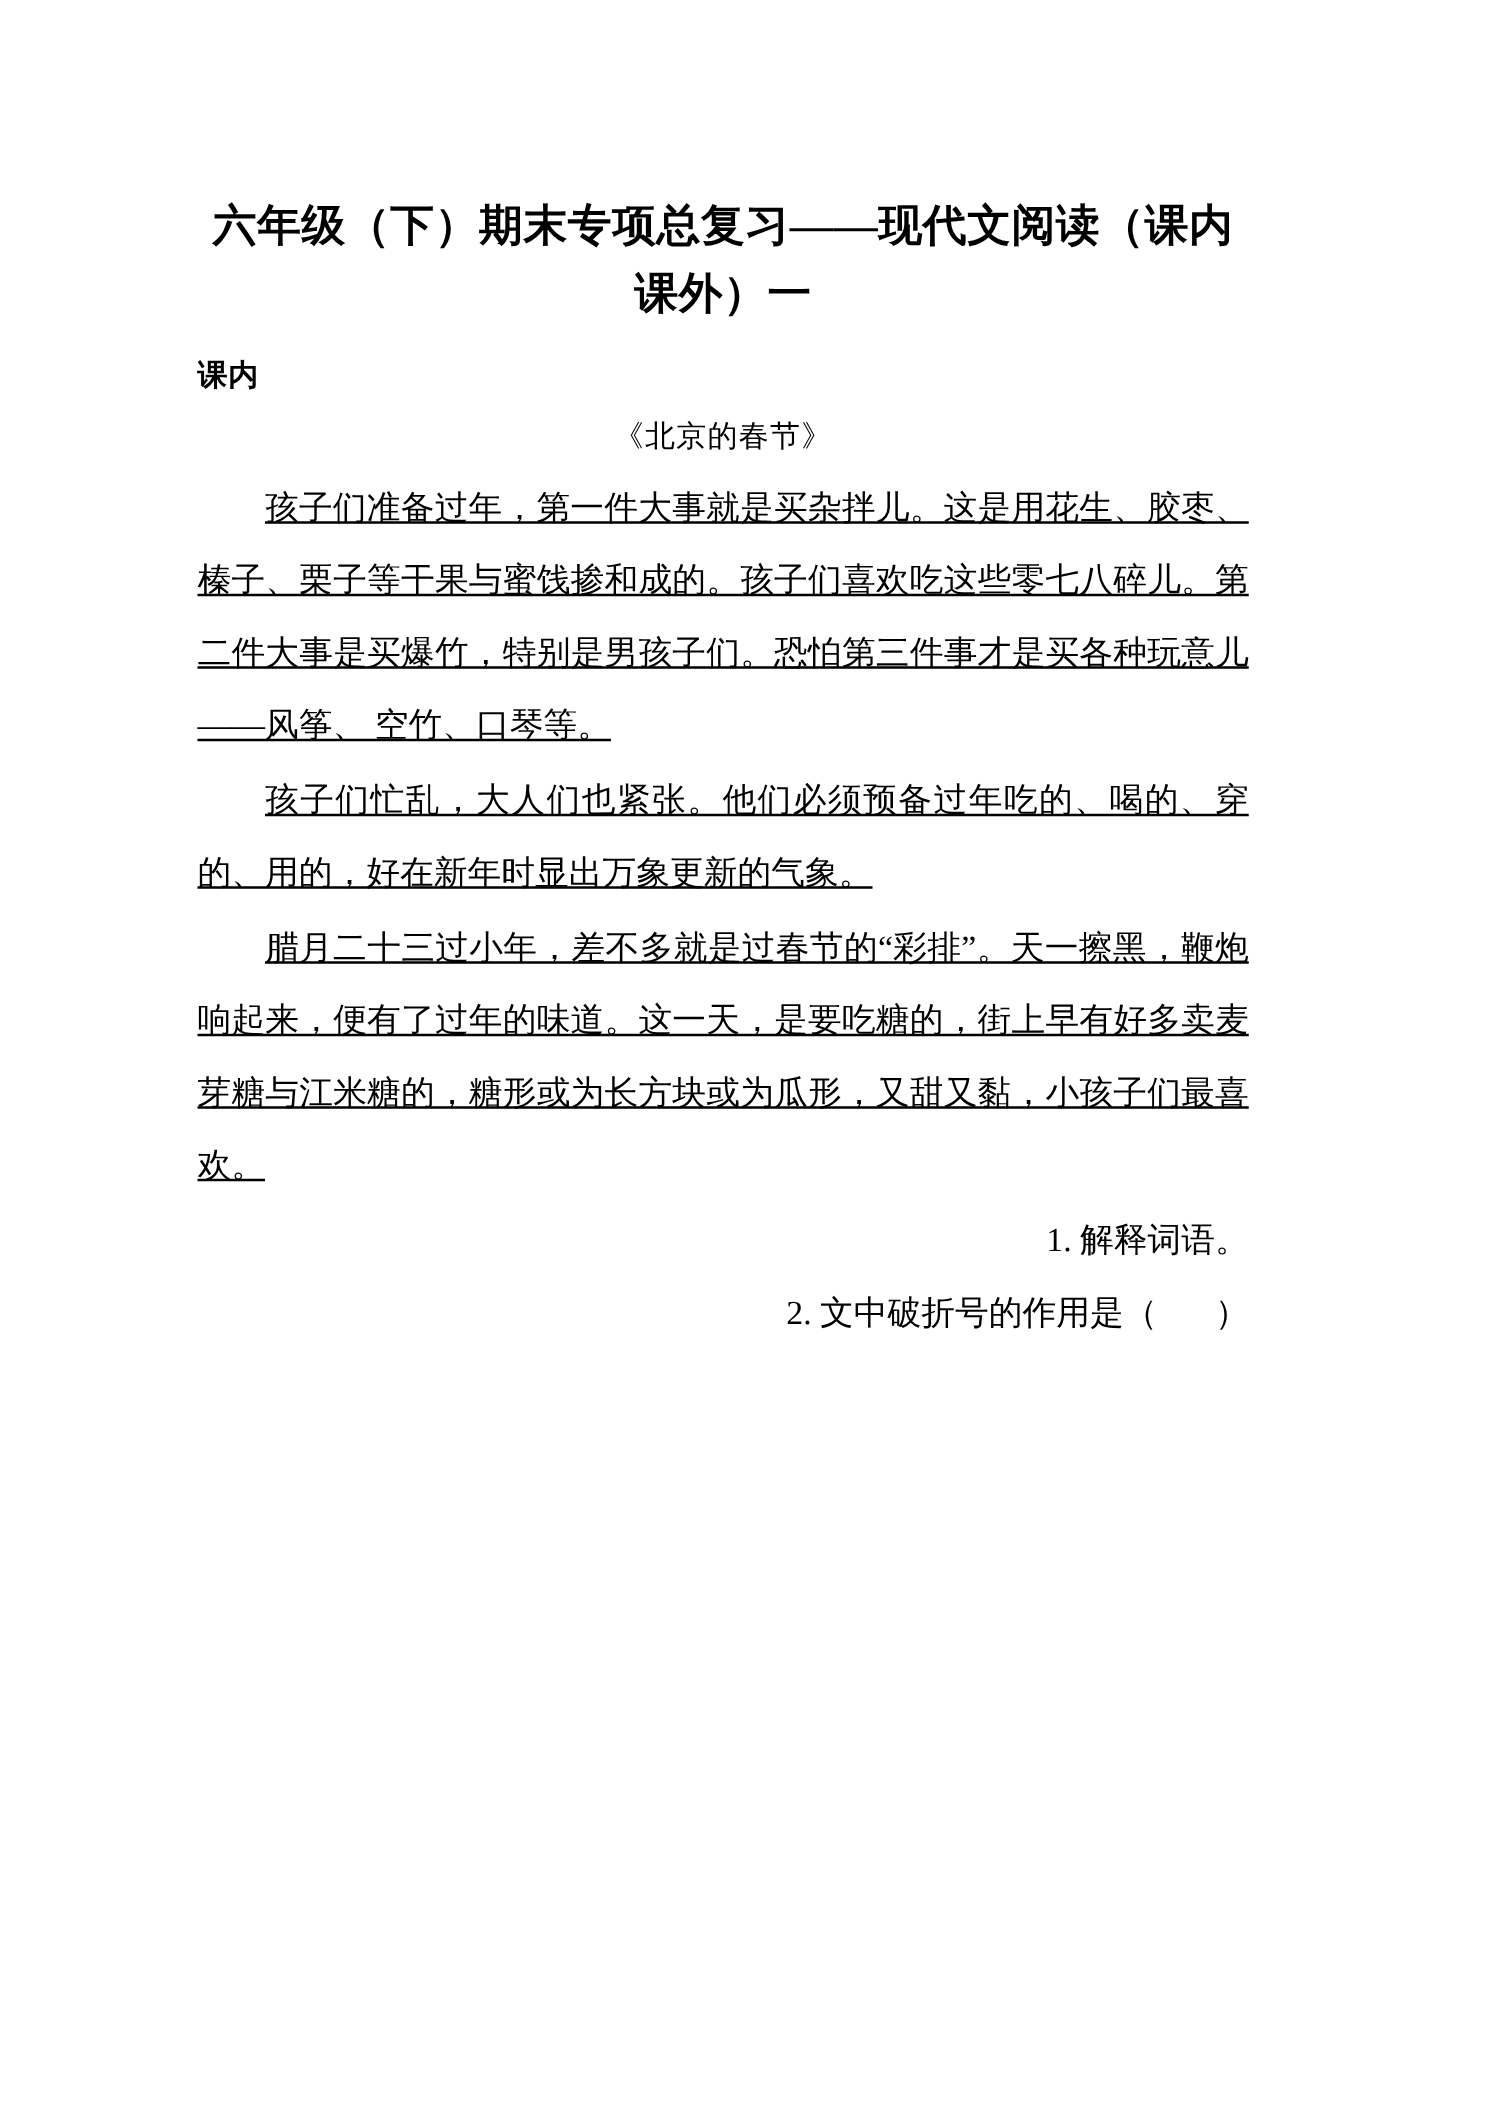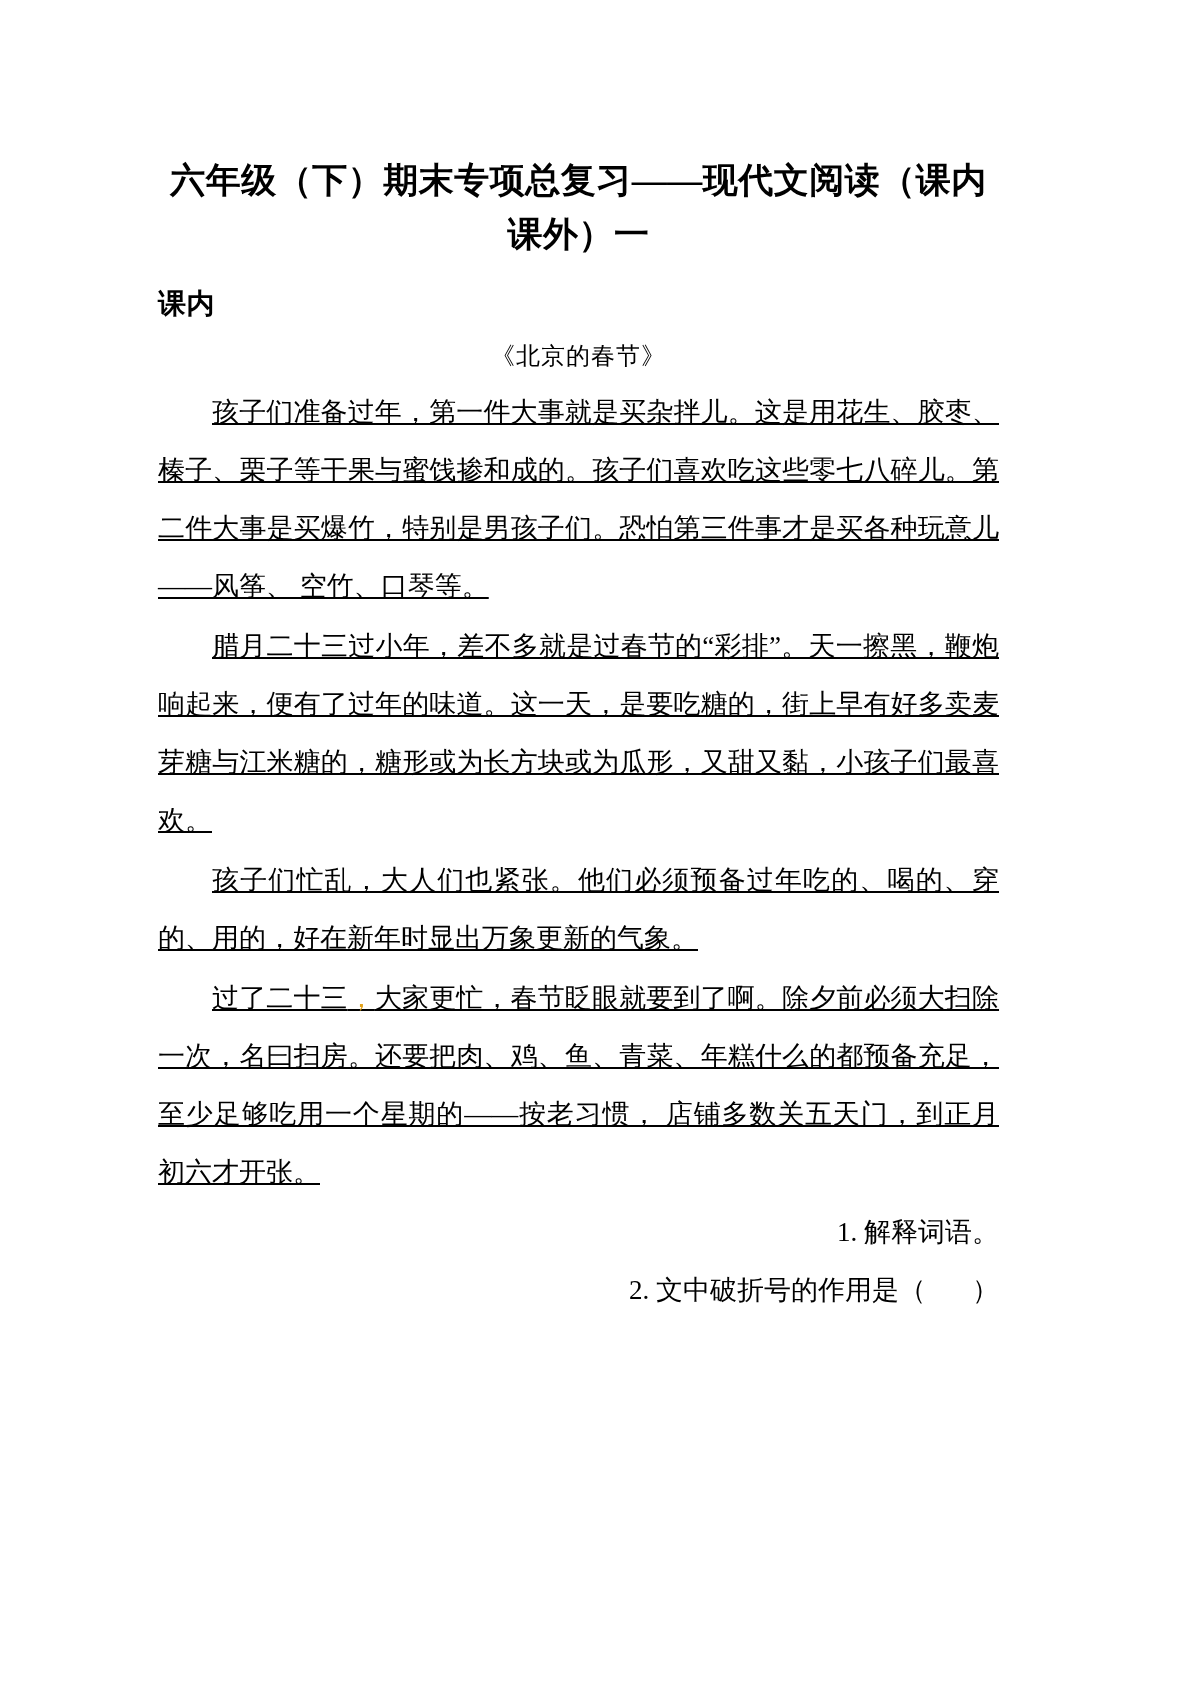--- a/index.html
+++ b/index.html
@@ -32,21 +32,21 @@
     font-weight: bold;
     text-align: center;
     line-height: 1.55;
     letter-spacing: 0.5px;
     margin: 0 0 14px 0;
     padding: 0 4px;
   }
 
   
   .section-heading {
-    font-size: 28px;
+    font-size: 24px;
     font-weight: bold;
     line-height: 1.5;
     margin: 20px 0 2px 0;
     letter-spacing: 0.5px;
   }
 
   
   .article-title {
     font-size: 24px;
     text-align: center;
@@ -109,25 +109,24 @@
     <span>六年级（下）期末专项总复习——现代文阅读（课内</span><br>
     <span>课外）一</span>
   </h1>
 
   <h2 class="section-heading">课内</h2>
 
   <p class="article-title">《北京的春节》</p>
 
   <p class="para">孩子们准备过年，第一件大事就是买杂拌儿。这是用花生、胶枣、榛子、栗子等干果与蜜饯掺和成的。孩子们喜欢吃这些零七八碎儿。第二件大事是买爆竹，特别是男孩子们。恐怕第三件事才是买各种玩意儿——风筝、 空竹、口琴等。</p>
 
+  <p class="para">孩子们忙乱，大人们也紧张。他们必须预备过年吃的、喝的、穿的、用的，好在新年时显出万象更新的气象。</p>
+
   <p class="para">腊月二十三过小年，差不多就是过春节的“彩排”。天一擦黑，鞭炮响起来，便有了过年的味道。这一天，是要吃糖的，街上早有好多卖麦芽糖与江米糖的，糖形或为长方块或为瓜形，又甜又黏，小孩子们最喜欢。</p>
 
-  <p class="para">孩子们忙乱，大人们也紧张。他们必须预备过年吃的、喝的、穿的、用的，好在新年时显出万象更新的气象。</p>
-
-  <p class="para"><span>过了二十三</span><span class="mark-orange">，</span><span>大家更忙，春节眨眼就要到了啊。除夕前必须大扫除一次，名曰扫房。还要把肉、鸡、鱼、青菜、年糕什么的都预备充足，至少足够吃用一个星期的——按老习惯， 店铺多数关五天门，到正月初六才开张。</span></p>
 
   <p class="question">1. 解释词语。</p>
 
 
   <p class="question"><span>2. 文中破折号的作用是（</span><span class="paren-gap"></span><span>）</span></p>
 
 
 </div>
 
 </body></html>

